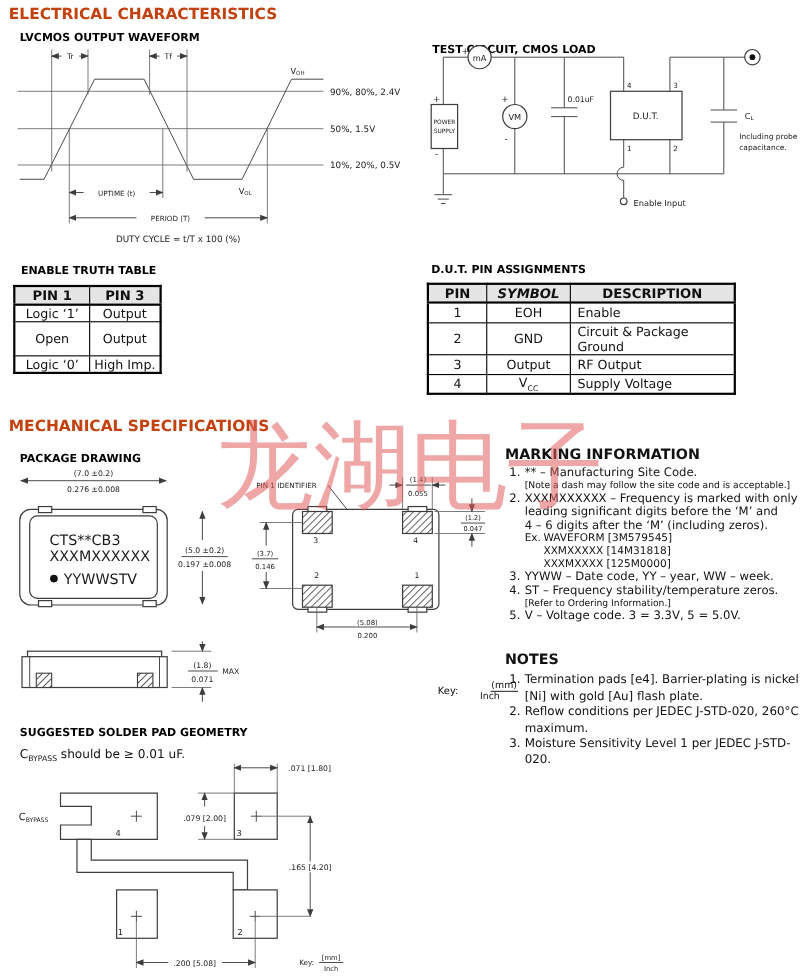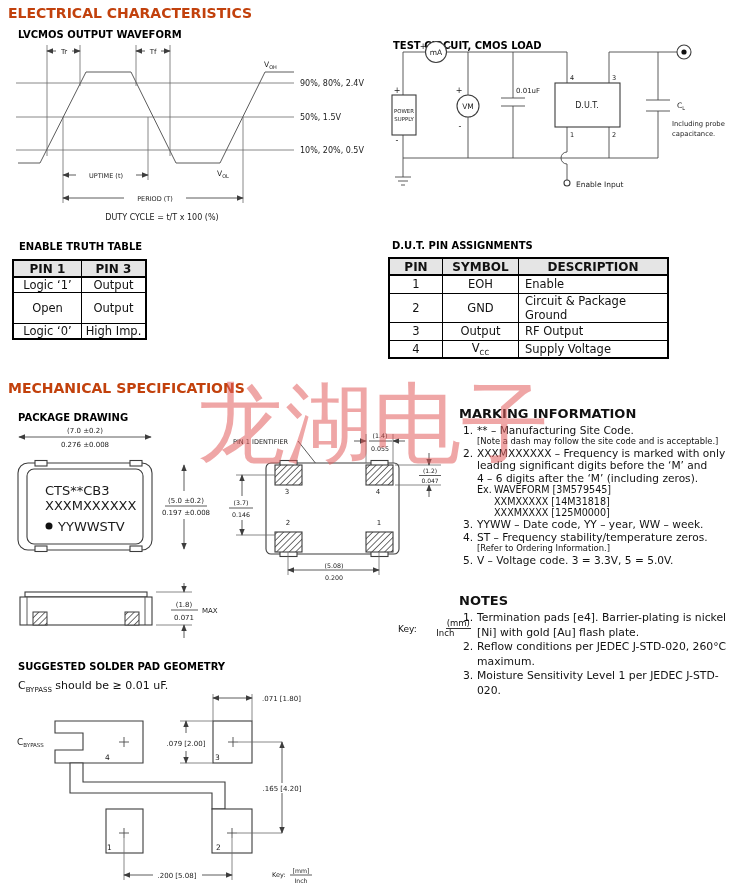--- a/index.html
+++ b/index.html
@@ -203,21 +203,21 @@
         <td>High Imp.</td>
       </tr>
     </tbody>
   </table>
 
   <div class="abs h2" style="left:392px;top:240px;">D.U.T. PIN ASSIGNMENTS</div>
   <table class="abs tbl" style="left:388px;top:257px;width:281px;">
     <thead>
       <tr style="height:17px;">
         <th style="width:52px;">PIN</th>
-        <th style="width:75px;">SYMBOL</th>
+        <th style="width:75px;font-style:italic;">SYMBOL</th>
         <th>DESCRIPTION</th>
       </tr>
     </thead>
     <tbody>
       <tr style="height:18px;">
         <td>1</td>
         <td>EOH</td>
         <td class="desc-cell">Enable</td>
       </tr>
       <tr style="height:18px;">

